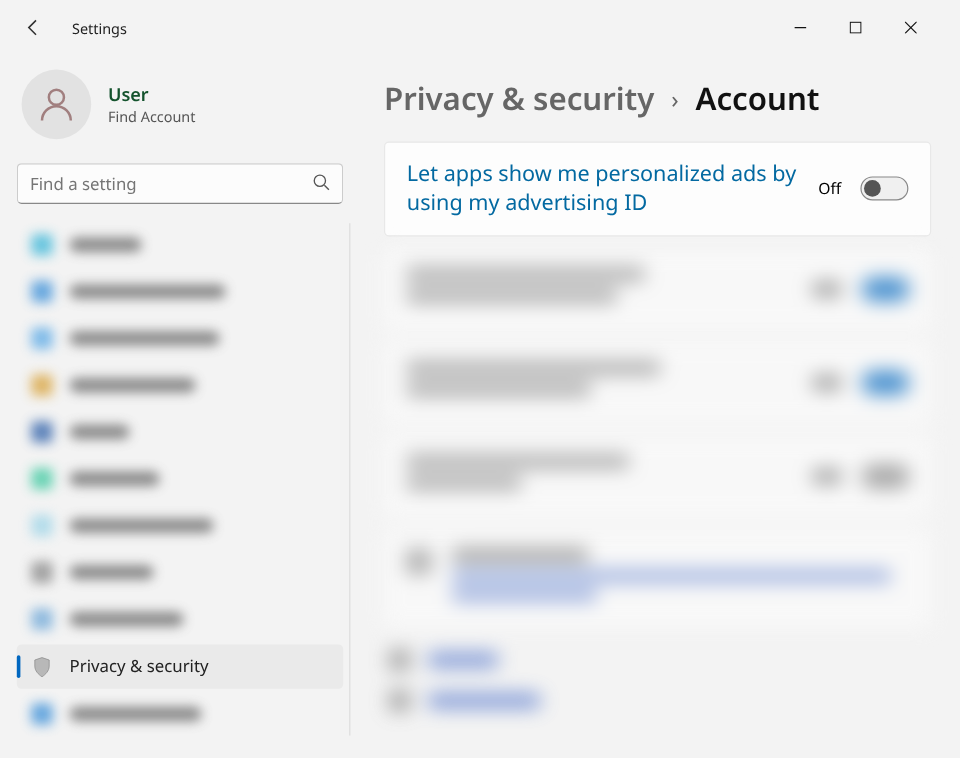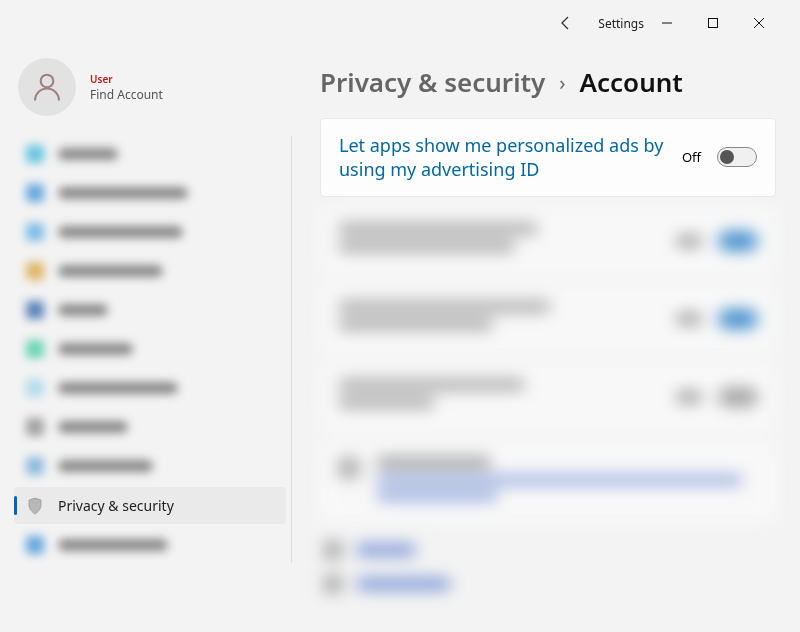--- a/index.html
+++ b/index.html
@@ -1,27 +1,27 @@
 <!DOCTYPE html>
 <html><head>
 <meta charset="utf-8">
 <style>
 *{margin:0;padding:0;box-sizing:border-box;font-family:"Segoe UI",system-ui,sans-serif}
 body{width:800px;height:632px;background:#f3f3f3;overflow:hidden;position:relative}
-.titlebar{height:46px;display:flex;align-items:center;justify-content:flex-end;padding:0 18px 0 18px}
+.titlebar{height:46px;display:flex;align-items:center;justify-content:space-between;padding:0 18px 0 18px}
 .titlebar-left{display:flex;align-items:center;gap:22px}
 .back-btn{width:20px;height:20px;display:flex;align-items:center;justify-content:center;cursor:pointer}
 .win-title{font-size:12px;color:#222}
 .win-ctrls{display:flex}
 .win-ctrl{width:46px;height:30px;display:flex;align-items:center;justify-content:center;cursor:pointer}
 .body-wrap{display:flex;height:calc(100% - 46px)}
 .sidebar{width:300px;padding:8px 14px 0 14px;position:relative}
 .user-block{display:flex;align-items:center;gap:14px;padding:4px 4px 20px 4px}
 .avatar{width:58px;height:58px;border-radius:50%;background:#e2e2e2;display:flex;align-items:center;justify-content:center}
-.user-name{font-size:10px;font-weight:600;color:#b91c1c}
+.user-name{font-size:15px;font-weight:600;color:#14532d}
 .user-sub{font-size:12px;color:#555}
 .search{height:34px;border:1px solid #ccc;border-bottom:1.5px solid #888;border-radius:4px;background:#fcfcfc;display:flex;align-items:center;padding:0 10px;gap:8px;margin-bottom:16px}
 .search input{flex:1;border:none;outline:none;background:transparent;font-size:14px;color:#333}
 .nav{position:relative}
 .nav::after{content:"";position:absolute;right:-6px;top:0;bottom:0;width:1px;background:#ddd}
 .nav-item{display:flex;align-items:center;gap:14px;padding:9px 12px;border-radius:4px;cursor:pointer;margin-bottom:3px}
 .nav-item.active{background:#eaeaea;position:relative}
 .nav-item.active::before{content:"";position:absolute;left:0;top:9px;bottom:9px;width:3px;background:#0067c0;border-radius:2px}
 .nav-icon{width:18px;height:18px;border-radius:3px;flex-shrink:0}
 .nav-label{font-size:14px;color:#222}
@@ -86,20 +86,27 @@
             <circle cx="12" cy="8" r="4.2" fill="none" stroke="#a17f7f" stroke-width="1.4"></circle>
             <path d="M4 21c0-4.4 3.6-8 8-8s8 3.6 8 8" fill="none" stroke="#a17f7f" stroke-width="1.4"></path>
           </svg>
       </div>
       <div>
         <div class="user-name">User</div>
         <div class="user-sub">Find Account</div>
       </div>
     </div>
 
+    <div class="search">
+      <input placeholder="Find a setting" style="">
+      <span><svg width="15" height="15" viewBox="0 0 16 16">
+            <circle cx="7" cy="7" r="5" stroke="#555" fill="none" stroke-width="1.2"></circle>
+            <line x1="11" y1="11" x2="15" y2="15" stroke="#555" stroke-width="1.2"></line>
+          </svg></span>
+    </div>
 
     <div class="nav">
       <div class="nav-item blur-item">
           <div class="nav-icon" style="background:#3ab6d8"></div>
           <div class="blur-label" style="width:60px"></div>
         </div>
       <div class="nav-item blur-item">
           <div class="nav-icon" style="background:#3a8fd8"></div>
           <div class="blur-label" style="width:130px"></div>
         </div>

